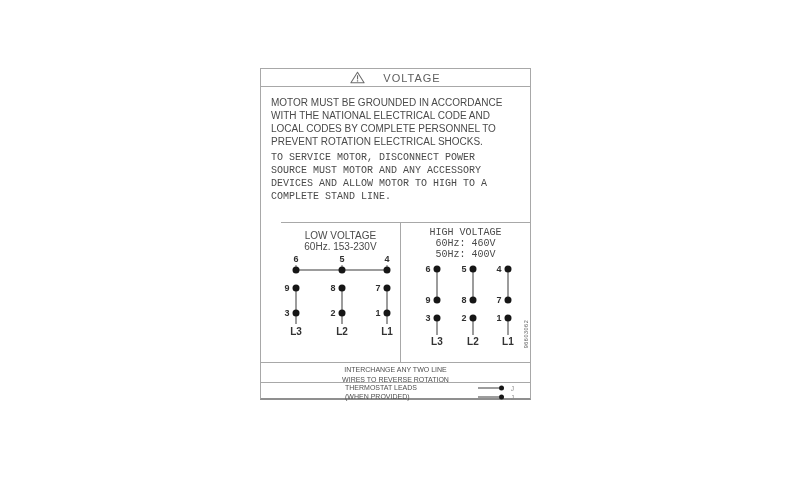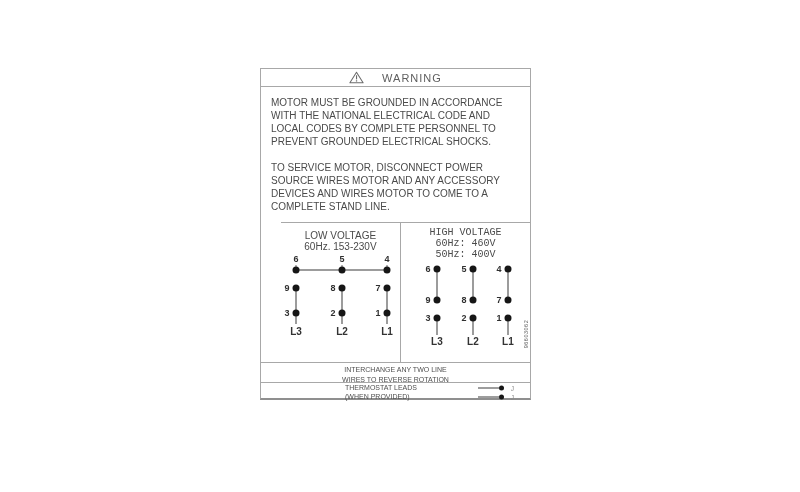--- a/index.html
+++ b/index.html
@@ -15,21 +15,21 @@
   .hdr {
     height:18px; border-bottom:1px solid #a8a8a8;
     display:flex; align-items:center; justify-content:center; gap:18px;
   }
   .hdr-title { font-size:11px; color:#5e5e5e; letter-spacing:1px; }
   .tri-icon { width:15px; height:13px; display:block; }
 
   
   .textsec { height:135px; padding:9px 10px 0 10px; }
   .para { font-size:10px; line-height:13px; color:#4a4a4a; }
-  .para + .para { margin-top:13px; }
+  .para + .para { margin-top:3px;font-family:Liberation Mono, monospace; }
 
   
   .voltsec { height:140px; border-top:1px solid #a8a8a8; display:flex;margin-left:20px; }
   .vcol { position:relative; height:100%; }
   .vcol.lv { width:129px; border-right:1px solid #a8a8a8; }
   .vcol.hv { width:139px; }
   .vtitle { text-align:center; font-size:10px; line-height:11px; color:#4a4a4a; }
   .lv .vtitle { padding-top:7px; }
   .hv .vtitle { padding-top:4px;font-family:Liberation Mono, monospace; }
 
@@ -81,34 +81,34 @@
 
 <div class="canvas">
   <div class="label">
 
     <div class="hdr">
       <svg class="tri-icon" viewBox="0 0 20 17">
         <path d="M10 1.5 L18.8 15.5 L1.2 15.5 Z" fill="none" stroke="#6b6b6b" stroke-width="1.4" stroke-linejoin="round"></path>
         <rect x="9.3" y="5.5" width="1.5" height="5.5" fill="#6b6b6b"></rect>
         <rect x="9.2" y="12.2" width="1.7" height="1.7" fill="#6b6b6b"></rect>
       </svg>
-      <span class="hdr-title">WARNING</span>
+      <span class="hdr-title">VOLTAGE</span>
     </div>
 
     <div class="textsec">
       <div class="para">
         <div>MOTOR MUST BE GROUNDED IN ACCORDANCE</div>
         <div>WITH THE NATIONAL ELECTRICAL CODE AND</div>
         <div>LOCAL CODES BY COMPLETE PERSONNEL TO</div>
-        <div>PREVENT GROUNDED ELECTRICAL SHOCKS.</div>
+        <div>PREVENT ROTATION ELECTRICAL SHOCKS.</div>
       </div>
       <div class="para">
         <div>TO SERVICE MOTOR, DISCONNECT POWER</div>
-        <div>SOURCE WIRES MOTOR AND ANY ACCESSORY</div>
-        <div>DEVICES AND WIRES MOTOR TO COME TO A</div>
+        <div>SOURCE MUST MOTOR AND ANY ACCESSORY</div>
+        <div>DEVICES AND ALLOW MOTOR TO HIGH TO A</div>
         <div>COMPLETE STAND LINE.</div>
       </div>
     </div>
 
     <div class="voltsec">
 
       <div class="vcol lv">
         <div class="vtitle">
           <div>LOW VOLTAGE</div>
           <div>60Hz. 153-230V</div>

